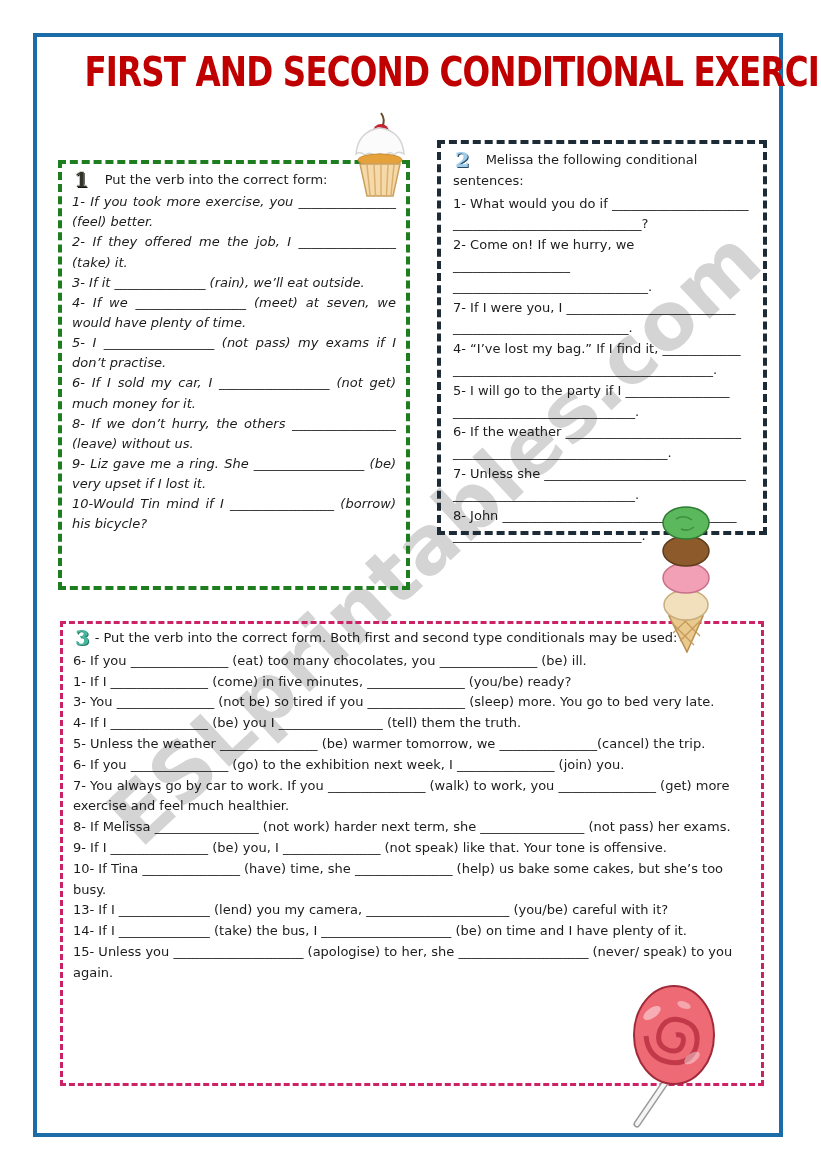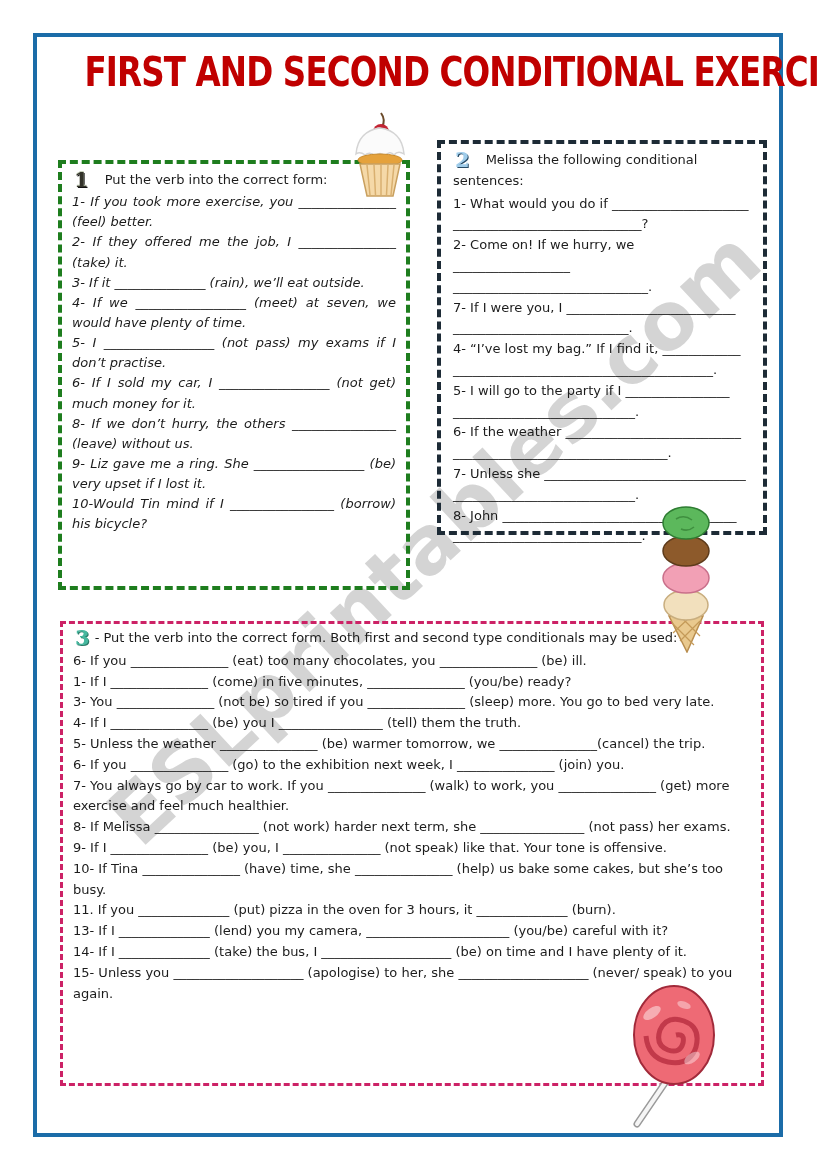--- a/index.html
+++ b/index.html
@@ -101,21 +101,20 @@
       <p class="item">6- If you _______________ (eat) too many chocolates, you _______________ (be) ill.</p>
       <p class="item">1- If I _______________ (come) in five minutes, _______________ (you/be) ready?</p>
       <p class="item">3- You _______________ (not be) so tired if you _______________ (sleep) more. You go to bed very late.</p>
       <p class="item">4- If I _______________ (be) you I ________________ (tell) them the truth.</p>
       <p class="item">5- Unless the weather _______________ (be) warmer tomorrow, we _______________(cancel) the trip.</p>
       <p class="item">6- If you _______________ (go) to the exhibition next week, I _______________ (join) you.</p>
       <p class="item">7- You always go by car to work. If you _______________ (walk) to work, you _______________ (get) more exercise and feel much healthier.</p>
       <p class="item">8- If Melissa ________________ (not work) harder next term, she ________________ (not pass) her exams.</p>
       <p class="item">9- If I _______________ (be) you, I _______________ (not speak) like that. Your tone is offensive.</p>
       <p class="item">10- If Tina _______________ (have) time, she _______________ (help) us bake some cakes, but she’s too busy.</p>
-      <p class="item">11. If you ______________ (put) pizza in the oven for 3 hours, it ______________ (burn).</p>
       <p class="item">13- If I ______________ (lend) you my camera, ______________________ (you/be) careful with it?</p>
       <p class="item">14- If I ______________ (take) the bus, I ____________________ (be) on time and I have plenty of it.</p>
       <p class="item">15- Unless you ____________________ (apologise) to her, she ____________________ (never/ speak) to you again.</p>
     </div>
 </div>
 
 <svg class="deco cupcake" viewBox="0 0 64 88">
   <path d="M33 3 q5 7 1 14" fill="none" stroke="#6b4a2a" stroke-width="2"></path>
   <circle cx="33" cy="22" r="8" fill="#c22433"></circle>
   <circle cx="30.5" cy="19.5" r="2.4" fill="#ee8f9c"></circle>

